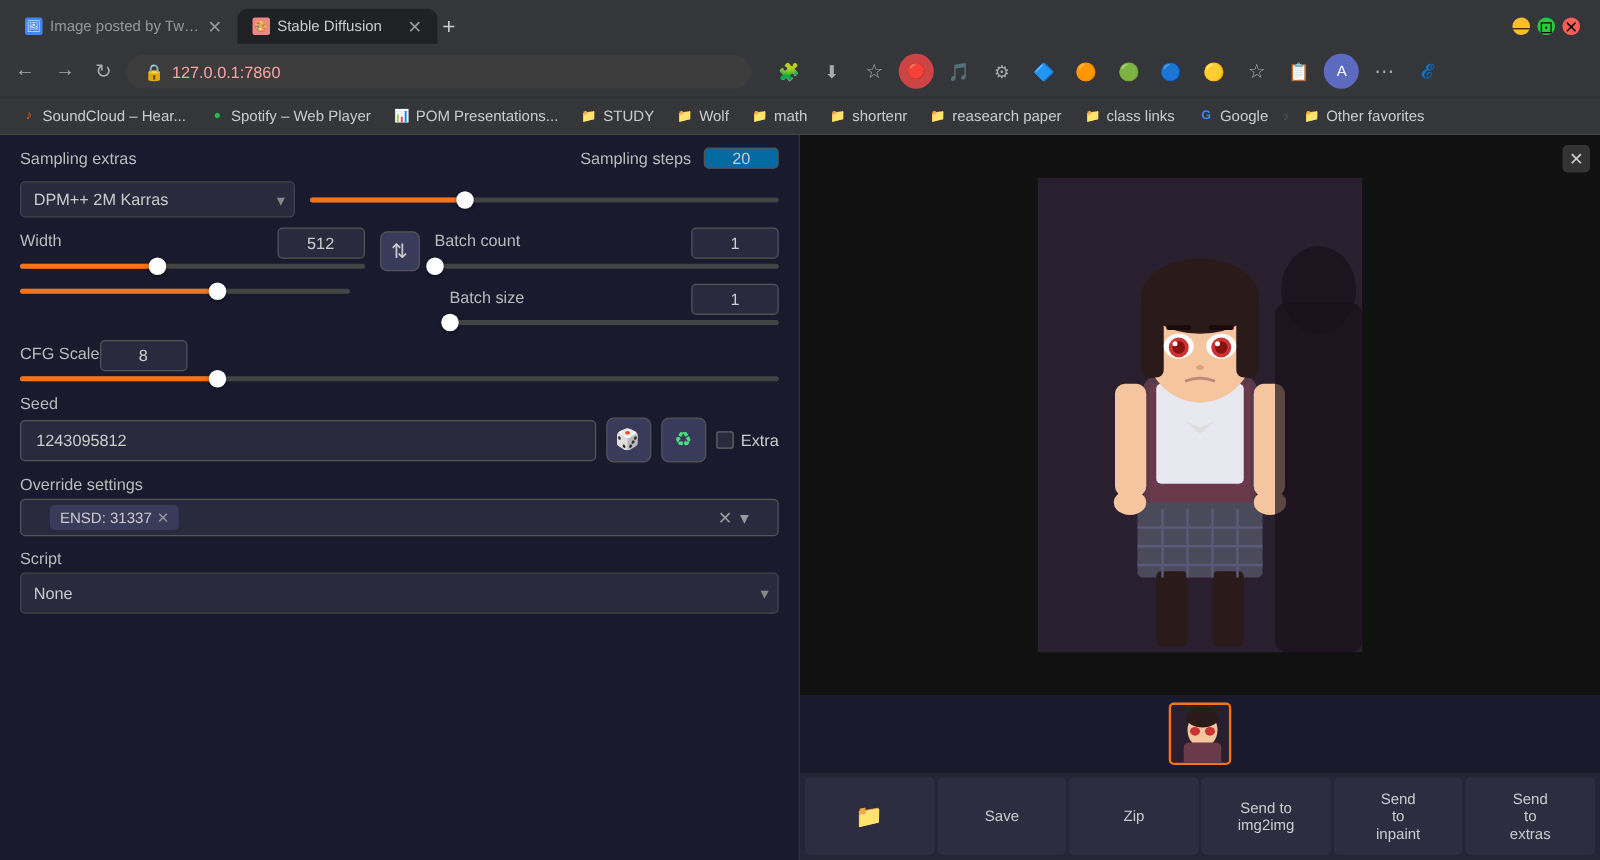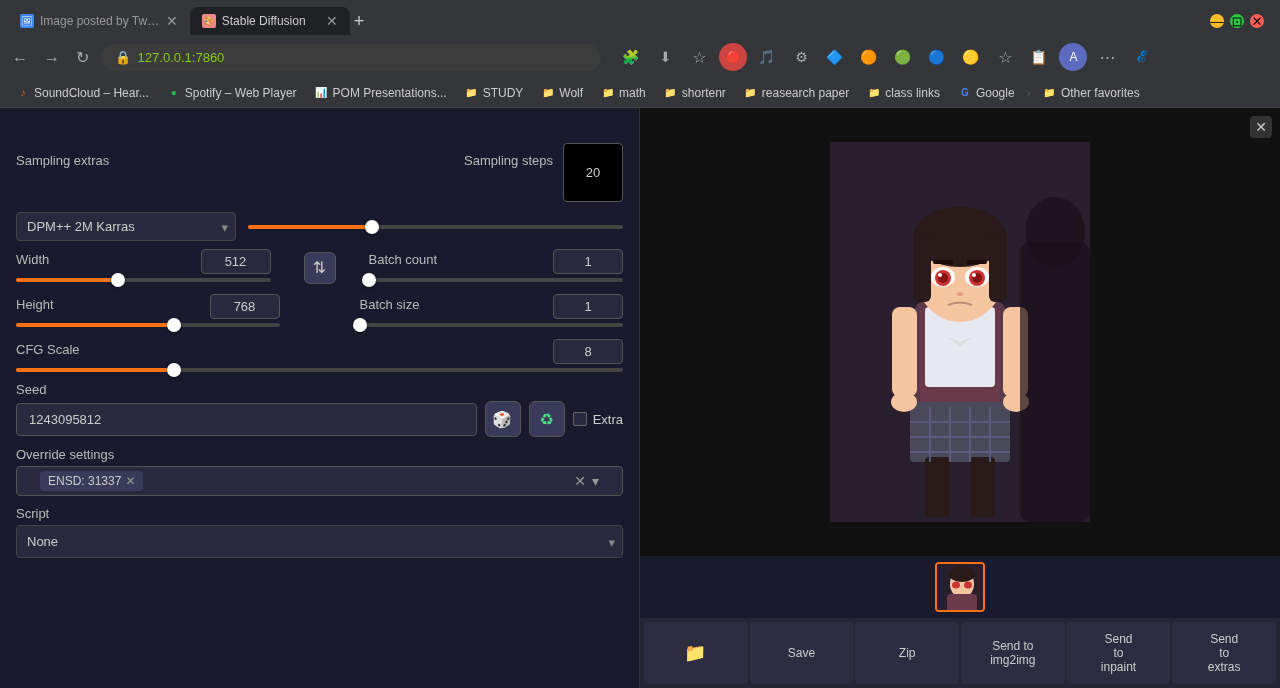--- a/index.html
+++ b/index.html
@@ -16,21 +16,21 @@
     .tab-new { color: #ccc; font-size: 18px; margin-left: 4px; cursor: pointer; background: none; border: none; }
     .window-controls { margin-left: auto; display: flex; gap: 4px; }
     .win-btn { width: 14px; height: 14px; border-radius: 50%; border: none; cursor: pointer; }
     .win-min { background: #ffbd2e; }
     .win-max { background: #28c940; }
     .win-close { background: #ff5f57; }
 
     .address-bar { display: flex; align-items: center; background: #35363a; padding: 4px 8px; height: 42px; gap: 8px; }
     .nav-btn { background: none; border: none; color: #aaa; font-size: 16px; cursor: pointer; padding: 4px; }
     .url-bar { flex: 1; background: #3c3c3c; border-radius: 20px; padding: 6px 14px; font-size: 13px; color: #ccc; display: flex; align-items: center; gap: 6px; max-width: 500px; }
-    .url-text { flex: 1; color: #84cc16; }
+    .url-text { flex: 1; color: #fca5a5; }
     .toolbar-icons { display: flex; gap: 6px; align-items: center; margin-left: 8px; }
     .toolbar-icon { width: 28px; height: 28px; border-radius: 50%; display: flex; align-items: center; justify-content: center; font-size: 16px; cursor: pointer; color: #aaa; }
     .profile-icon { width: 28px; height: 28px; border-radius: 50%; background: #5c6bc0; display: flex; align-items: center; justify-content: center; color: white; font-size: 12px; overflow: hidden; }
 
     .bookmarks-bar { display: flex; align-items: center; background: #35363a; padding: 2px 8px; height: 30px; gap: 2px; border-bottom: 1px solid #444; overflow: hidden; }
     .bookmark-item { display: flex; align-items: center; gap: 4px; padding: 3px 8px; border-radius: 4px; cursor: pointer; white-space: nowrap; font-size: 12px; color: #ccc; }
     .bm-icon { width: 14px; height: 14px; border-radius: 2px; display: flex; align-items: center; justify-content: center; font-size: 10px; }
 
     
     .main-content { display: flex; width: 100%; height: calc(688px - 108px); }
@@ -40,37 +40,37 @@
     .form-label { color: #bbb; font-size: 13px; margin-bottom: 4px; display: block; }
 
     .sampling-row { display: flex; align-items: center; gap: 10px; margin-bottom: 10px; }
     .sampling-label { color: #bbb; font-size: 13px; }
     .sampling-steps-label { color: #bbb; font-size: 13px; margin-left: auto; }
 
     .dropdown-wrapper { position: relative; display: inline-flex; }
     .dropdown-select { background: #2a2a3e; border: 1px solid #444; color: #ccc; padding: 6px 28px 6px 10px; border-radius: 4px; font-size: 13px; width: 220px; appearance: none; cursor: pointer; }
     .dropdown-arrow { position: absolute; right: 8px; top: 50%; transform: translateY(-50%); color: #888; pointer-events: none; }
 
-    .steps-value { background: #000000; border: 1px solid #555; color: #ccc; padding: 21px 8px; border-radius: 4px; font-size: 13px; width: 60px; text-align: center; margin-top: 25px; }
+    .steps-value { background: #0369a1; border: 1px solid #555; color: #ccc; padding: 0 8px; border-radius: 4px; font-size: 13px; width: 60px; text-align: center; }
 
     .slider-track { width: 100%; height: 4px; background: #444; border-radius: 2px; position: relative; margin: 4px 0; cursor: pointer; }
     .slider-fill { height: 100%; background: #f97316; border-radius: 2px; }
     .slider-thumb { width: 14px; height: 14px; background: #fff; border-radius: 50%; position: absolute; top: -5px; transform: translateX(-50%); cursor: pointer; box-shadow: 0 1px 3px rgba(0,0,0,0.5); }
 
     .checkboxes-row { display: flex; align-items: center; gap: 24px; margin-bottom: 10px; }
     .checkbox-item { display: flex; align-items: center; gap: 6px; cursor: pointer; }
     .checkbox-box { width: 14px; height: 14px; border: 1px solid #666; border-radius: 2px; background: #2a2a3e; display: flex; align-items: center; justify-content: center; }
     .checkbox-label { color: #ccc; font-size: 13px; }
     .dim-header { display: flex; align-items: center; justify-content: space-between; margin-bottom: 2px; }
     .dim-value-box { background: #2a2a3e; border: 1px solid #555; color: #ccc; padding: 4px 8px; border-radius: 4px; font-size: 13px; width: 70px; text-align: center; }
 
     .swap-btn { width: 32px; height: 32px; background: #3a3a5a; border: 1px solid #555; border-radius: 6px; color: #ccc; display: flex; align-items: center; justify-content: center; cursor: pointer; font-size: 16px; align-self: center; margin: 0 8px; }
 
     .cfg-row { margin-bottom: 10px; }
-    .cfg-header { display: flex; justify-content: space-between; align-items: center; margin-bottom: 2px; }
+    .cfg-header { display: flex; align-items: center; margin-bottom: 2px; }
 
     .seed-row { margin-bottom: 10px; }
     .seed-input-row { display: flex; align-items: center; gap: 8px; }
     .seed-input { background: #2a2a3e; border: 1px solid #555; color: #ccc; padding: 8px 12px; border-radius: 4px; font-size: 13px; flex: 1; }
     .seed-btn { width: 36px; height: 36px; background: #3a3a5a; border: 1px solid #555; border-radius: 6px; color: #4ade80; display: flex; align-items: center; justify-content: center; cursor: pointer; font-size: 16px; }
     .seed-btn.dice { color: #60a5fa; }
     .extra-checkbox { display: flex; align-items: center; gap: 6px; cursor: pointer; }
 
     .override-row { margin-bottom: 10px; }
     .override-input-area { display: flex; align-items: center; background: #2a2a3e; border: 1px solid #555; border-radius: 4px; padding: 4px 23px; gap: 6px; }
@@ -216,21 +216,21 @@
       </div>
       <div style="flex:1;">
         <div class="slider-track">
           <div class="slider-fill" style="width:33%;"></div>
           <div class="slider-thumb" style="left:33%;"></div>
         </div>
       </div>
     </div>
 
 
-    <div style="display:flex; gap:25px; margin-bottom:8px;">
+    <div style="display:flex; gap:4px; margin-bottom:8px;">
 
       <div style="flex:1;">
         <div class="dim-header">
           <span class="form-label">Width</span>
           <input class="dim-value-box" type="text" value="512" style="">
         </div>
         <div class="slider-track">
           <div class="slider-fill" style="width:40%;"></div>
           <div class="slider-thumb" style="left:40%;"></div>
         </div>
@@ -246,24 +246,20 @@
         <div class="slider-track">
           <div class="slider-fill" style="width:0%;"></div>
           <div class="slider-thumb" style="left:0%;"></div>
         </div>
       </div>
     </div>
 
     <div style="display:flex; gap:16px; margin-bottom:8px;">
 
       <div style="flex:1;">
-        <div class="dim-header">
-          <span class="form-label">Height</span>
-          <input class="dim-value-box" type="text" value="768" style="">
-        </div>
         <div class="slider-track">
           <div class="slider-fill" style="width:60%;"></div>
           <div class="slider-thumb" style="left:60%;"></div>
         </div>
       </div>
 
       <div style="width:32px; margin:0 8px;"></div>
 
       <div style="flex:1;">
         <div class="dim-header">

